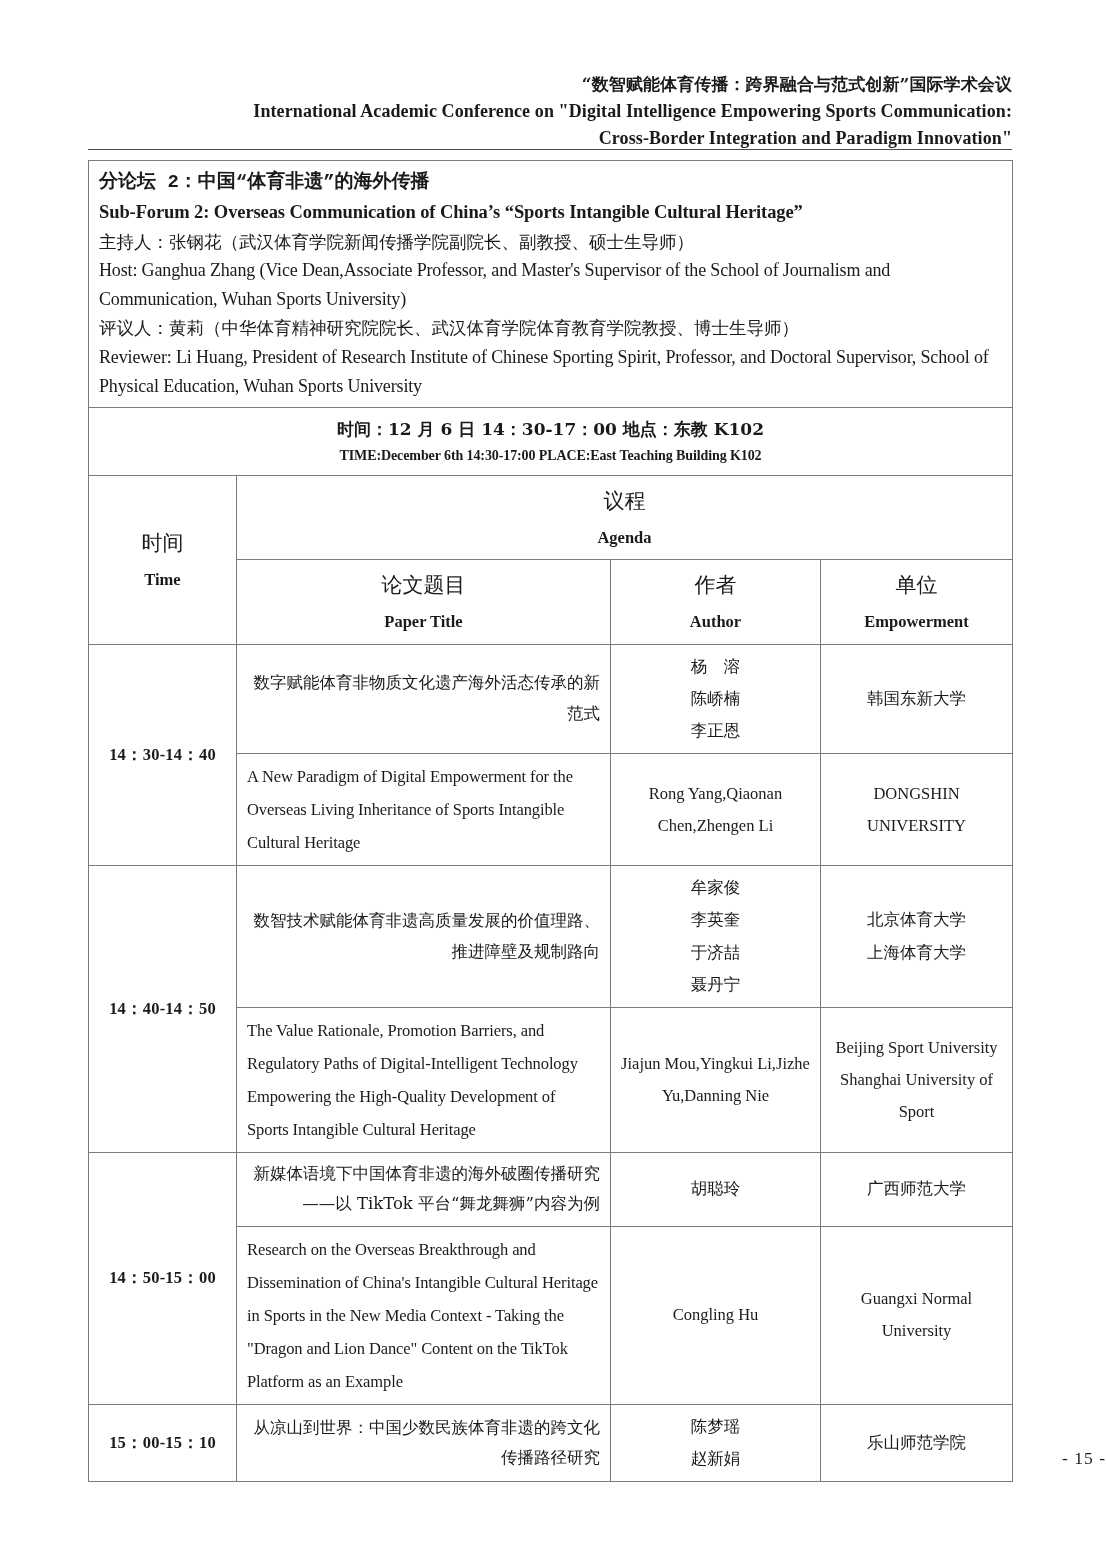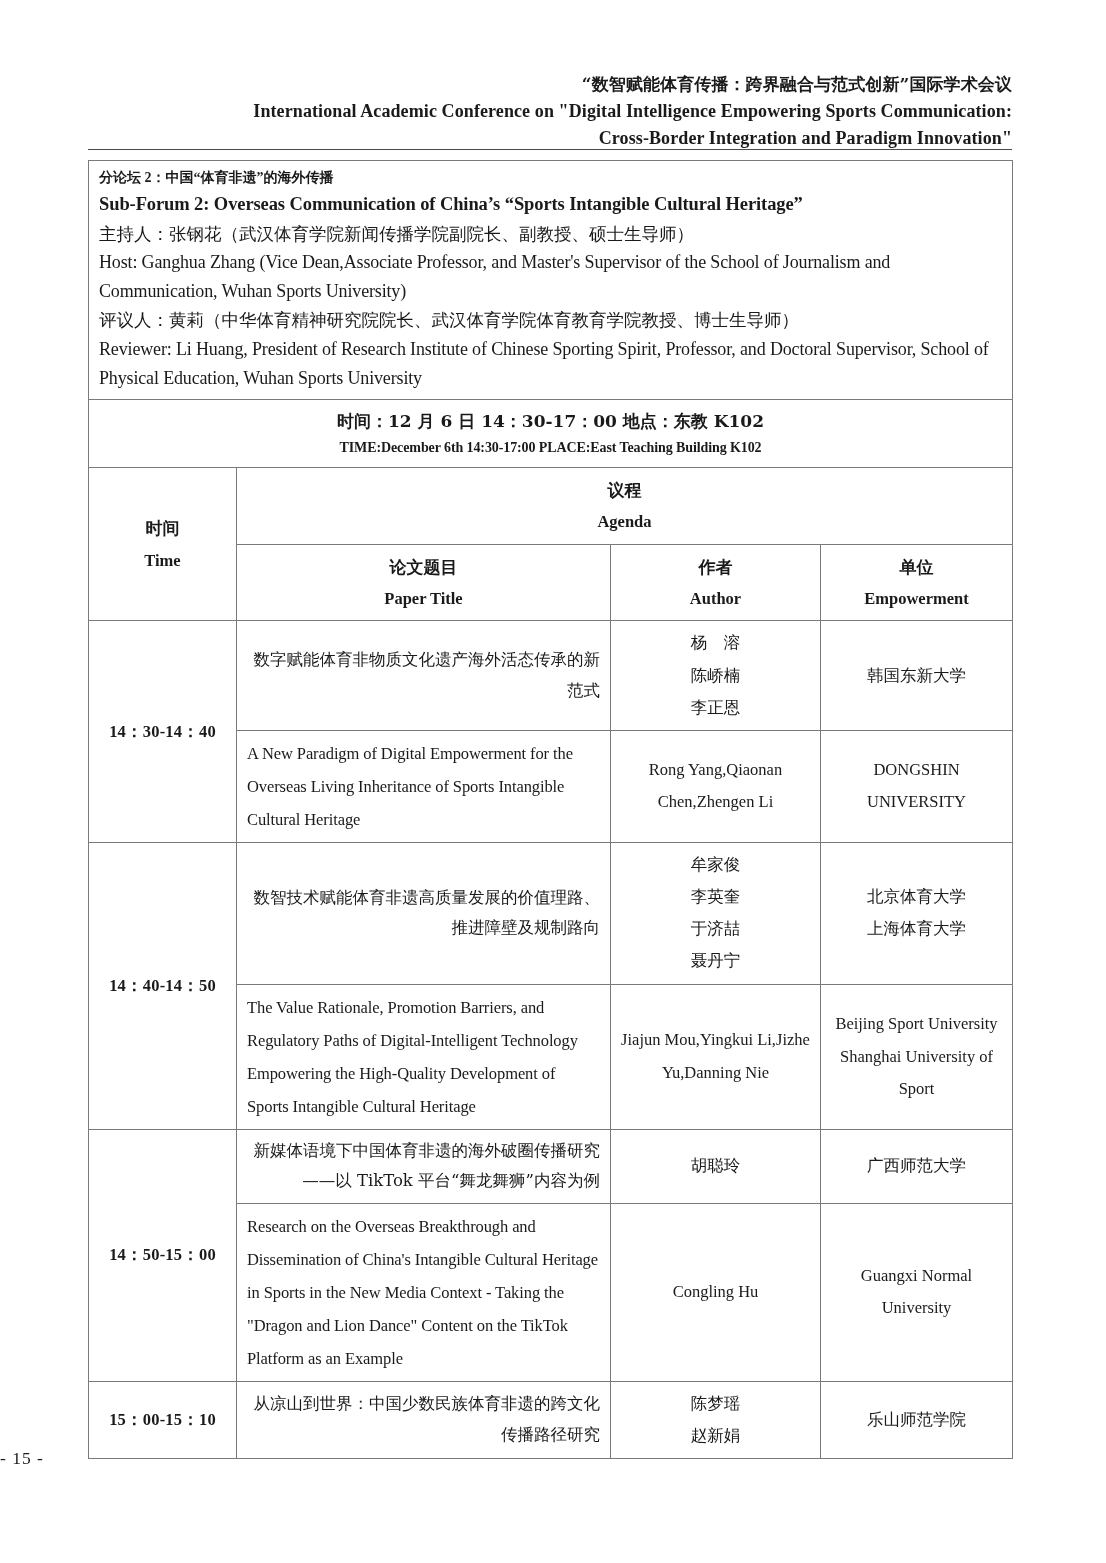--- a/index.html
+++ b/index.html
@@ -73,23 +73,23 @@
   
   td.intro {
     padding: 10px 10px 12px 10px;
     vertical-align: top;
   }
   .intro p {
     margin: 0;
     line-height: 1.62;
   }
   .intro .cn-bold {
-    font-family: Liberation Serif, serif;
-    font-weight: bold;
-    font-size: 14px;
+    font-family: Liberation Mono, monospace;
+    font-weight: bold;
+    font-size: 19px;
   }
   .intro .en-bold {
     font-weight: bold;
     font-size: 18.5px;
     letter-spacing: -0.1px;
   }
   .intro .cn-reg {
     font-family: "DejaVu Serif", "Liberation Serif", serif;
     font-size: 17.5px;
   }
@@ -115,22 +115,22 @@
     letter-spacing: -0.1px;
   }
 
   
   td.colhead {
     text-align: center;
     padding: 12px 6px;
   }
   .colhead .cn {
     font-family: "DejaVu Serif", "Liberation Serif", serif;
-    font-weight: bold;
-    font-size: 17px;
+    font-weight: normal;
+    font-size: 21px;
     display: block;
     line-height: 1.9;
   }
   .colhead .en {
     font-weight: bold;
     font-size: 16.5px;
     display: block;
     line-height: 1.9;
   }
 
@@ -165,21 +165,21 @@
     font-family: "DejaVu Serif", "Liberation Serif", serif;
   }
   td.authors .ln, td.org .ln { display: block; }
 
   
   .page-footer {
     position: absolute;
     left: 0;
     top: 1448px;
     width: 1106px;
-    text-align: left;
+    text-align: right;
     font-size: 17.5px;
     letter-spacing: 1px;
   }
 </style>
 </head>
 <body>
 
 <div class="page">
 
   <div class="doc-header">

